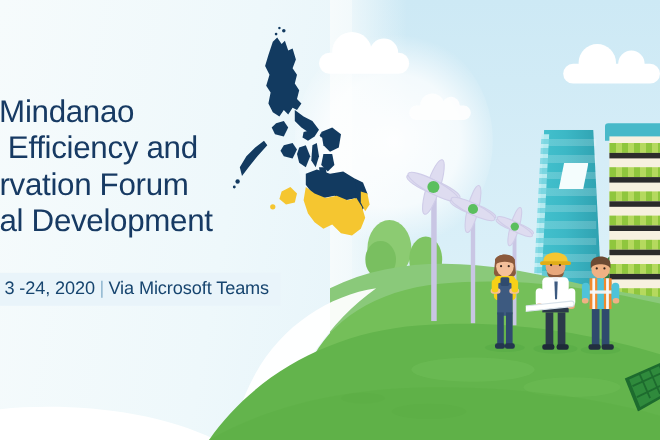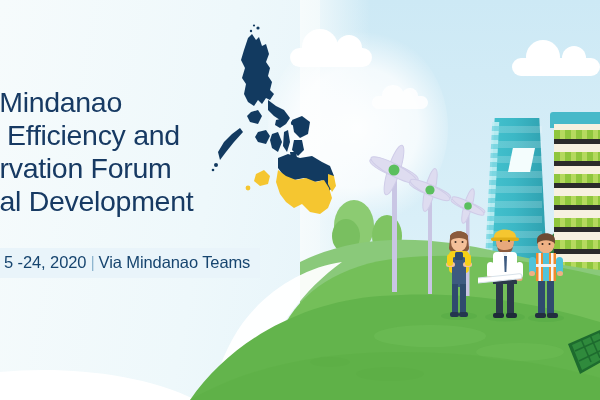--- a/index.html
+++ b/index.html
@@ -359,21 +359,21 @@
   </div>
 
   <div class="title-block">
     <div class="title-line">al Mindanao</div>
     <div class="title-line">gy Efficiency and</div>
     <div class="title-line">servation Forum</div>
     <div class="title-line">ocal Development</div>
   </div>
 
   <div class="date-band">
-    <span class="date-text">5 -24, 2020</span><span class="date-text date-sep">|</span><span class="date-text">Via Mindanao Teams</span>
+    <span class="date-text">3 -24, 2020</span><span class="date-text date-sep">|</span><span class="date-text">Via Microsoft Teams</span>
   </div>
 
   <div class="logos">
 
     
     
 
     
     
 

